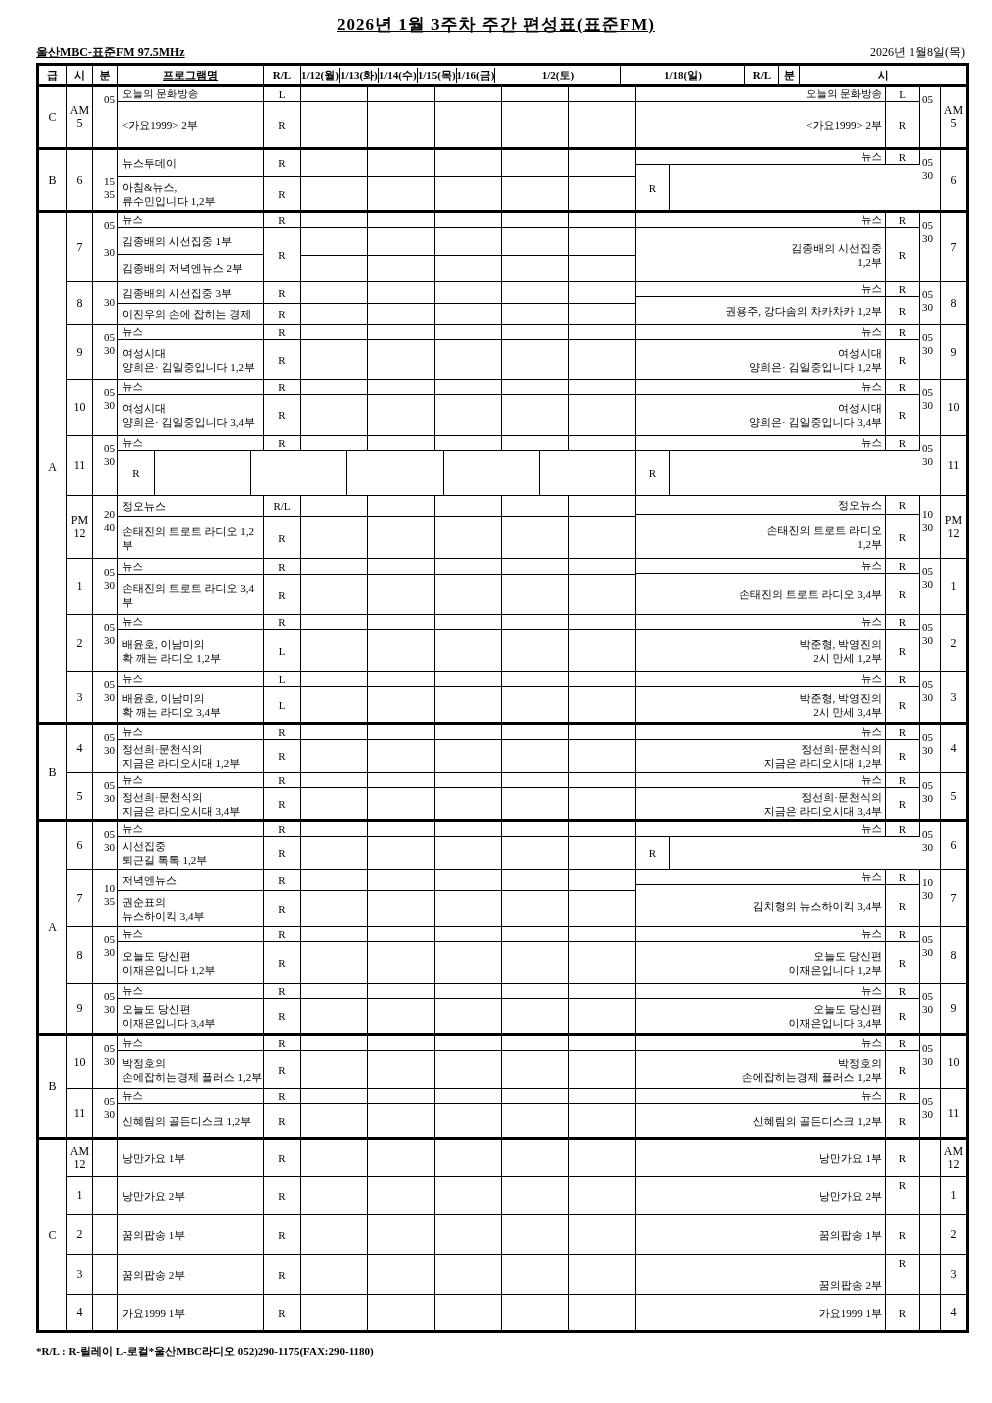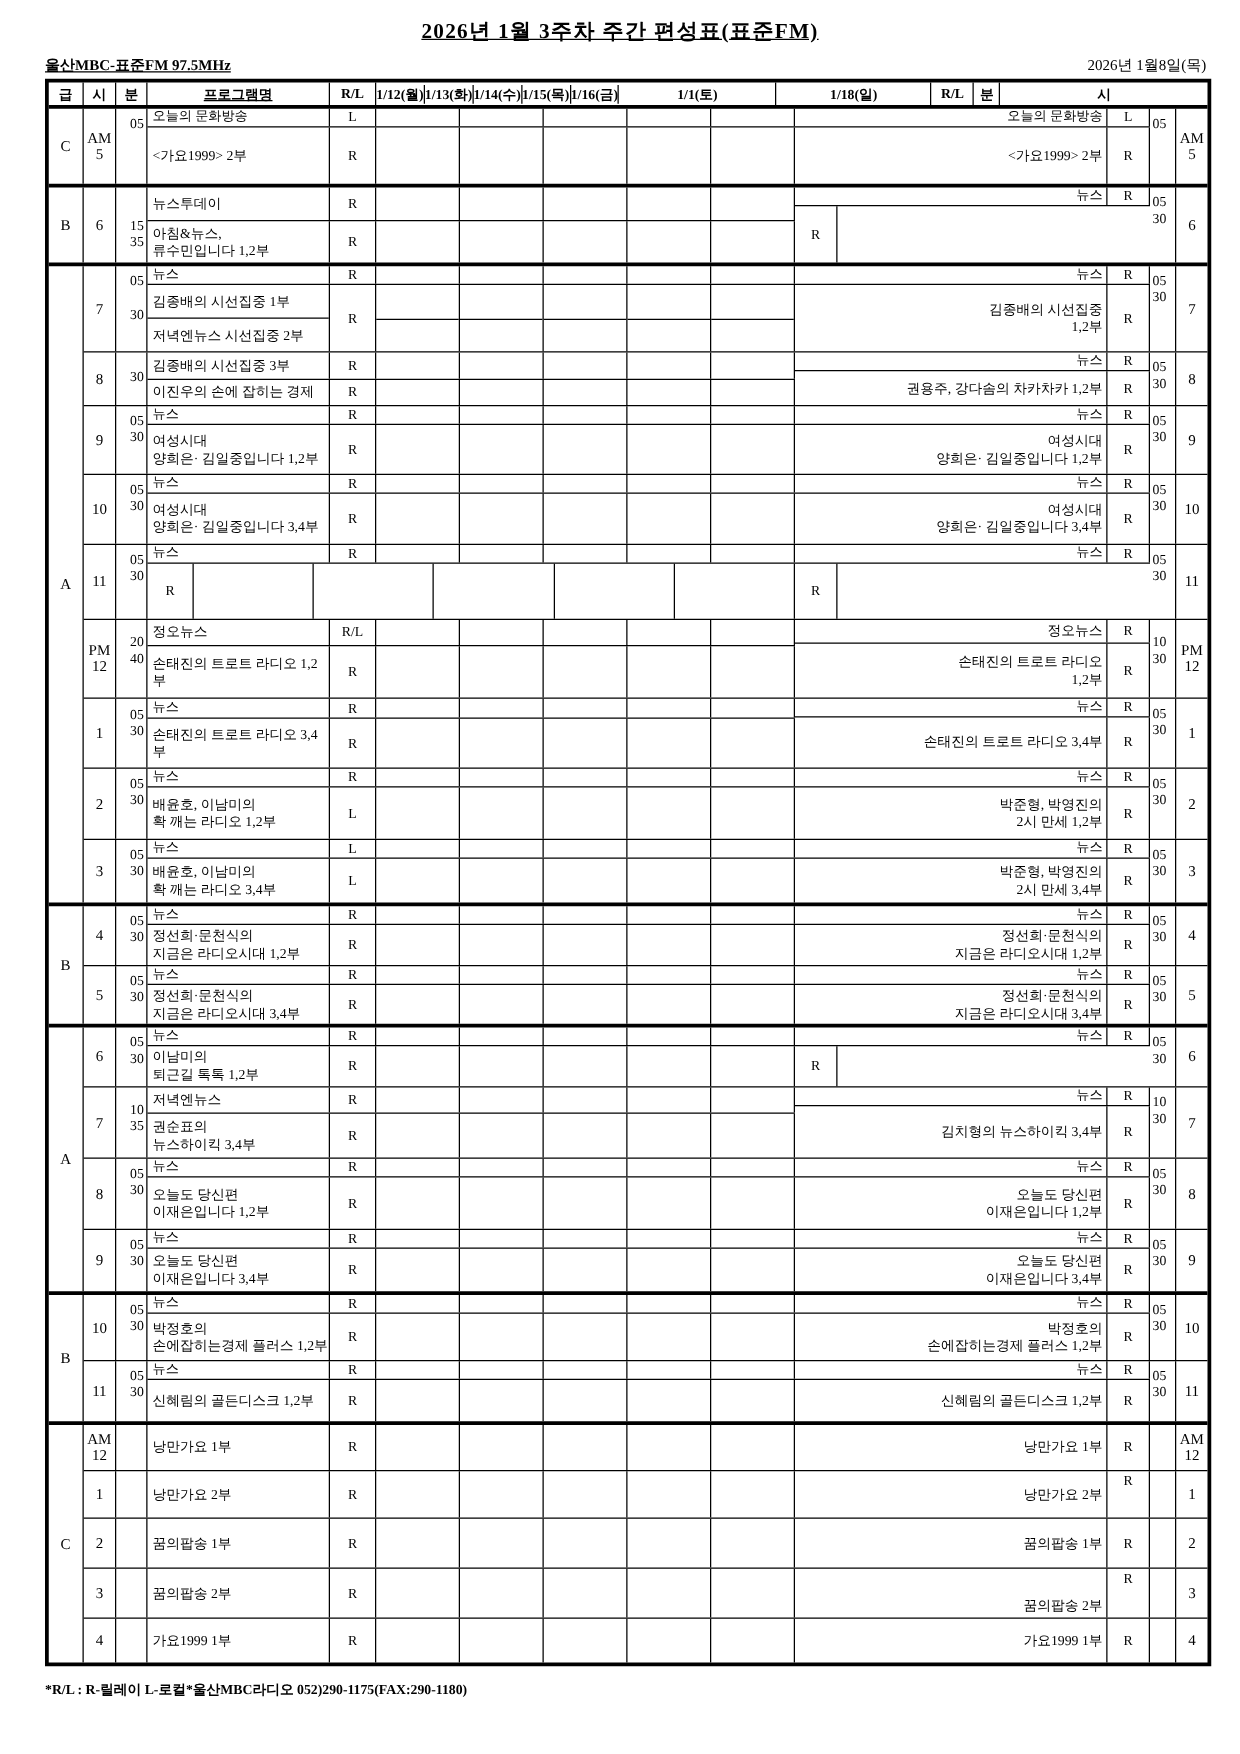--- a/index.html
+++ b/index.html
@@ -91,21 +91,21 @@
     <div class="w-min">분</div>
     <div class="w-prog u">프로그램명</div>
     <div class="w-rl">R/L</div>
     <div class="days-h">
       <div class="day-h">1/12(월)</div>
       <div class="day-h">1/13(화)</div>
       <div class="day-h">1/14(수)</div>
       <div class="day-h">1/15(목)</div>
       <div class="day-h">1/16(금)</div>
     </div>
-    <div class="w-sat">1/1(토)</div>
+    <div class="w-sat">1/2(토)</div>
     <div class="w-sun">1/18(일)</div>
     <div class="w-rl2">R/L</div>
     <div class="w-min2">분</div>
     <div class="w-hour2">시</div>
   </div>
 
   <div class="section">
     <div class="grade">C</div>
     <div class="sec-body">
       <div class="block" style="height:60px">
@@ -227,21 +227,21 @@
                 <div class="day"></div>
                 <div class="day"></div>
                 <div class="day"></div>
                 <div class="day"></div>
                 <div class="day"></div>
               </div>
             </div>
           <div class="lrow grow">
               <div class="progstack">
                 <div class="p">김종배의 시선집중 1부</div>
-                <div class="p bt">저녁엔뉴스 시선집중 2부</div>
+                <div class="p bt">김종배의 저녁엔뉴스 2부</div>
               </div>
               <div class="rl">R</div>
               <div class="days split">
                 <div class="day"></div>
                 <div class="day"></div>
                 <div class="day"></div>
                 <div class="day"></div>
                 <div class="day"></div>
               </div>
             </div>
@@ -772,21 +772,21 @@
               <div class="rl">R</div>
               <div class="days">
                 <div class="day"></div>
                 <div class="day"></div>
                 <div class="day"></div>
                 <div class="day"></div>
                 <div class="day"></div>
               </div>
             </div>
           <div class="lrow grow">
-              <div class="prog">이남미의
+              <div class="prog">시선집중
 퇴근길 톡톡 1,2부</div>
               <div class="rl">R</div>
               <div class="days">
                 <div class="day"></div>
                 <div class="day"></div>
                 <div class="day"></div>
                 <div class="day"></div>
                 <div class="day"></div>
               </div>
             </div>

